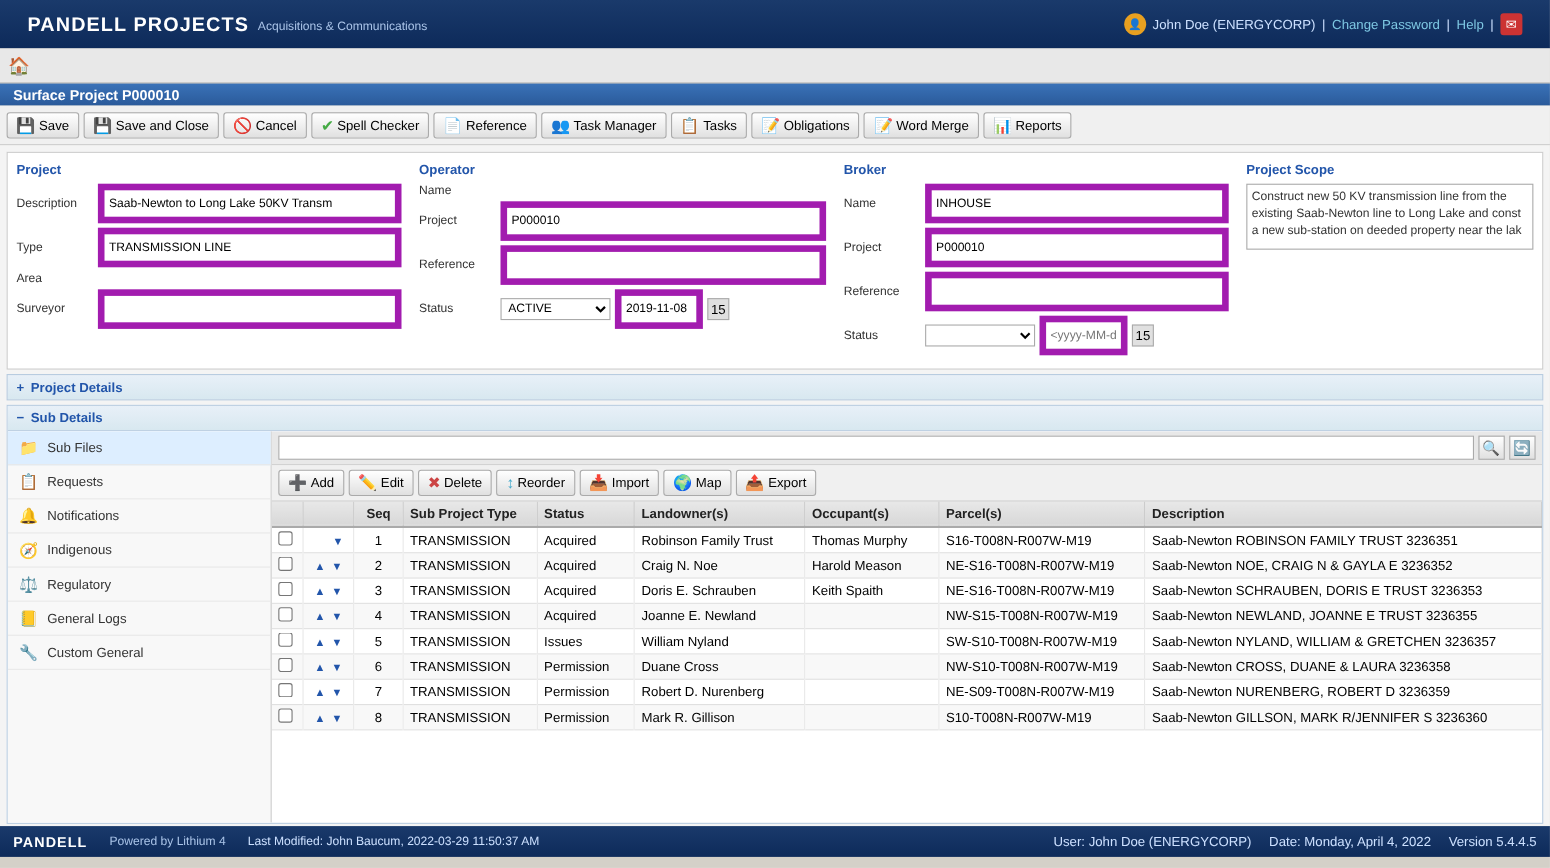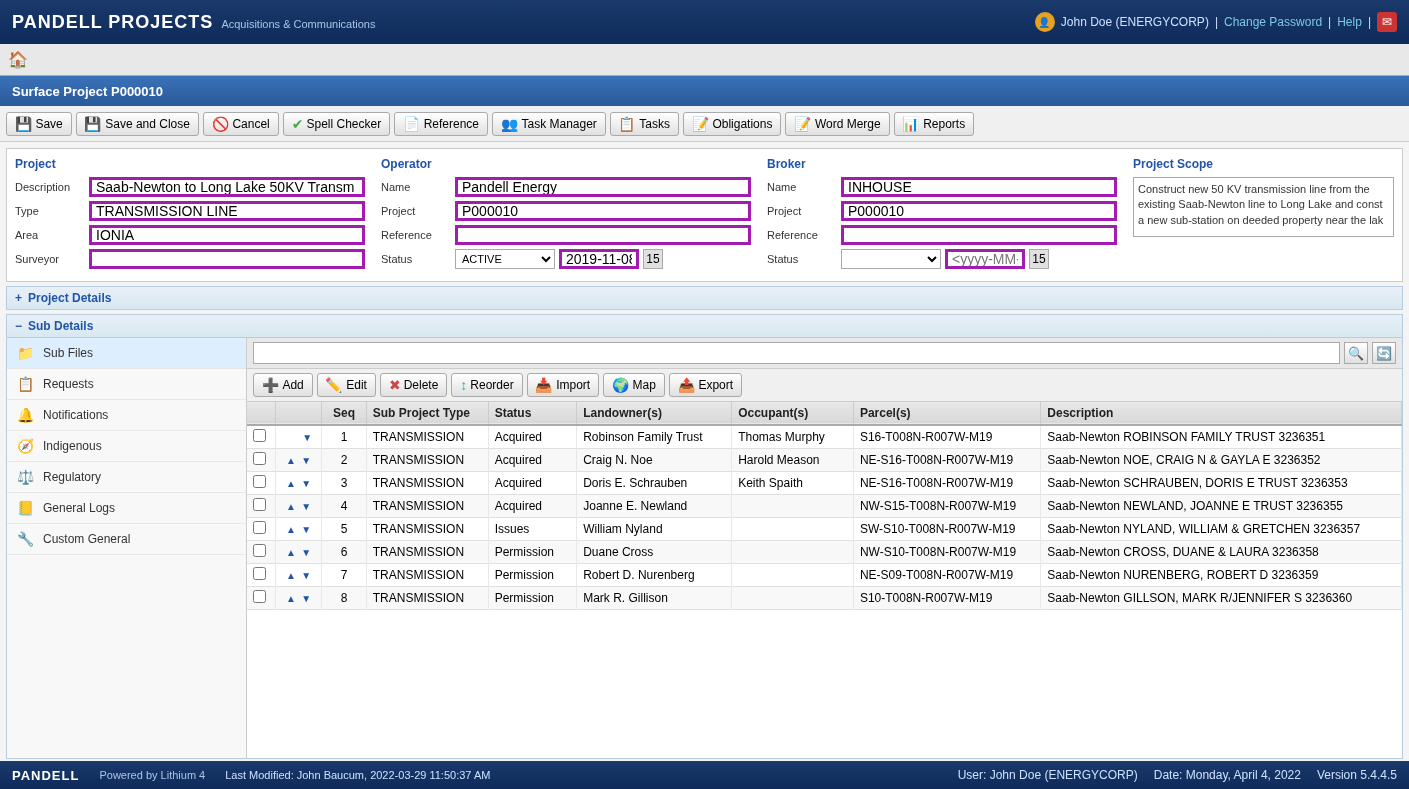--- a/index.html
+++ b/index.html
@@ -4,21 +4,21 @@
   <style>
     * { box-sizing: border-box; margin: 0; padding: 0; font-family: Arial, sans-serif; font-size: 12px; }
     body { background: #d4d0c8; width: 1409px; height: 789px; overflow: hidden; }
 
     
     #top-bar {
       background: linear-gradient(180deg, #1a3a6b 0%, #0d2a5a 100%);
       height: 44px;
       display: flex;
       align-items: center;
-      padding: 0 12px;
+      padding: 0 25px;
       justify-content: flex-end;
     }
     #app-title {
       color: white;
       font-size: 18px;
       font-weight: bold;
       letter-spacing: 1px;
     }
     #app-subtitle {
       color: #aac4e8;
@@ -44,21 +44,21 @@
       display: flex;
       align-items: center;
       padding: 0 8px;
       border-bottom: 1px solid #aaa;
     }
     #home-icon { font-size: 16px; cursor: pointer; color: #333; }
 
     
     #page-title-bar {
       background: linear-gradient(180deg, #3a72b8 0%, #2a5a9a 100%);
-      height: 30px;
+      height: 20px;
       display: flex;
       align-items: center;
       padding: 0 12px;
     }
     #page-title-bar span { color: white; font-size: 13px; font-weight: bold; }
 
     
     #toolbar {
       background: #f0f0f0;
       height: 36px;
@@ -124,25 +124,25 @@
       margin-bottom: 4px;
       gap: 4px;
     }
     .form-label {
       color: #333;
       width: 70px;
       flex-shrink: 0;
       font-size: 11px;
     }
     .form-input {
-      border: 3px solid #a21caf;
+      border: 6px solid #a21caf;
       padding: 2px 4px;
-      font-size: 14px;
+      font-size: 11px;
       background: white;
-      height: 20px;
+      height: 36px;
     }
     .form-input-full { flex: 1; }
     .form-select {
       border: 1px solid #aaa;
       padding: 2px 2px;
       font-size: 11px;
       background: white;
       height: 20px;
     }
     .project-scope-text {
@@ -421,33 +421,31 @@
         <div class="form-field">
           <span class="form-label">Description</span>
           <input class="form-input form-input-full" type="text" value="Saab-Newton to Long Lake 50KV Transm" style="">
         </div>
         <div class="form-field">
           <span class="form-label">Type</span>
           <input class="form-input form-input-full" type="text" value="TRANSMISSION LINE" style="">
         </div>
         <div class="form-field">
           <span class="form-label">Area</span>
-          <input class="form-input form-input-full" type="text" value="IONIA" style="">
         </div>
         <div class="form-field">
           <span class="form-label">Surveyor</span>
           <input class="form-input form-input-full" type="text" style="">
         </div>
       </div>
 
       <div>
         <div class="form-group-header">Operator</div>
         <div class="form-field">
           <span class="form-label">Name</span>
-          <input class="form-input form-input-full" type="text" value="Pandell Energy" style="">
         </div>
         <div class="form-field">
           <span class="form-label">Project</span>
           <input class="form-input form-input-full" type="text" value="P000010" style="">
         </div>
         <div class="form-field">
           <span class="form-label">Reference</span>
           <input class="form-input form-input-full" type="text" style="">
         </div>
         <div class="form-field">

